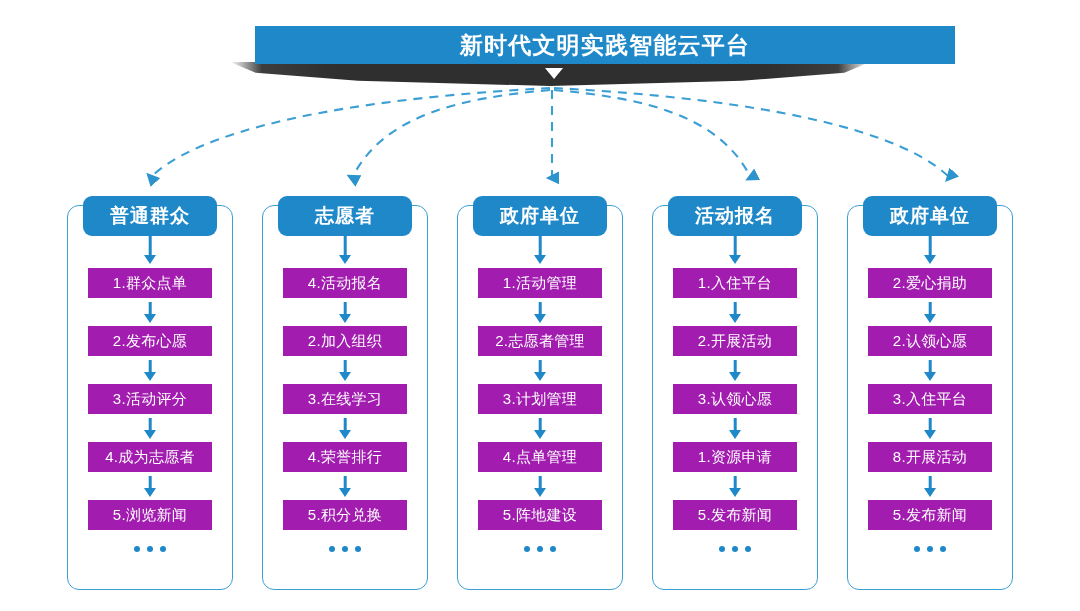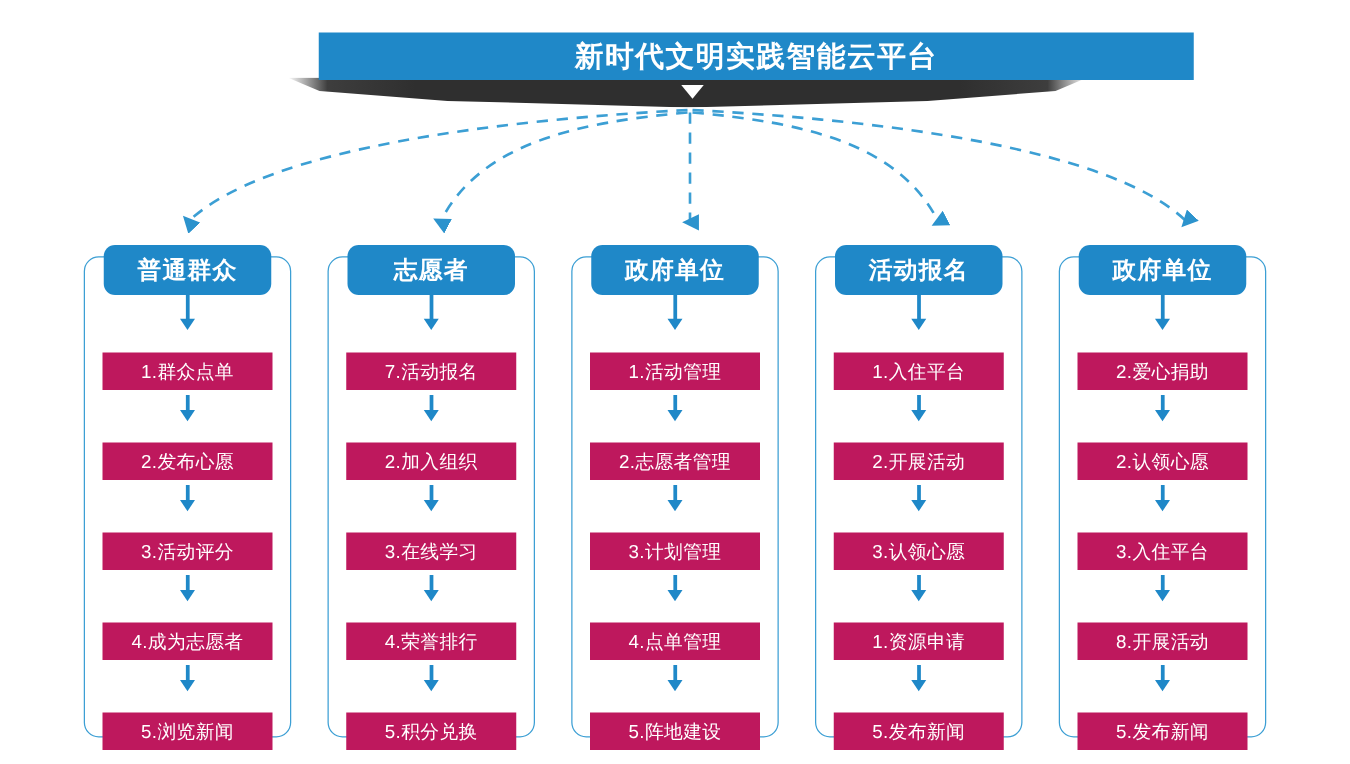--- a/index.html
+++ b/index.html
@@ -115,31 +115,30 @@
   .col-body {
     position: absolute;
     left: 0;
     top: 62px;
     width: 100%;
     display: flex;
     flex-direction: column;
     align-items: center;
   }
   .item-box {
-    width: 136px;
+    width: 124px;
     height: 30px;
-    background: #be185d;
+    background: #a21caf;
     display: flex;
     align-items: center;
     justify-content: center;
     color: #ffffff;
     font-size: 15px;
     letter-spacing: 0.3px;
     white-space: nowrap;
-    margin-top: 14px;
   }
   .arrow-down {
     width: 14px;
     height: 28px;
     position: relative;
   }
   .arrow-down .stem {
     position: absolute;
     left: 50%;
     top: 4px;
@@ -265,21 +264,21 @@
     </div>
   </div>
 
   <div class="column">
     <div class="col-header">志愿者</div>
     <div class="top-arrow">
       <div class="stem"></div>
         <div class="head"></div>
     </div>
     <div class="col-body">
-      <div class="item-box">7.活动报名</div>
+      <div class="item-box">4.活动报名</div>
       <div class="arrow-down">
           <div class="stem"></div>
           <div class="head"></div>
         </div>
       <div class="item-box">2.加入组织</div>
       <div class="arrow-down">
           <div class="stem"></div>
           <div class="head"></div>
         </div>
       <div class="item-box">3.在线学习</div>

